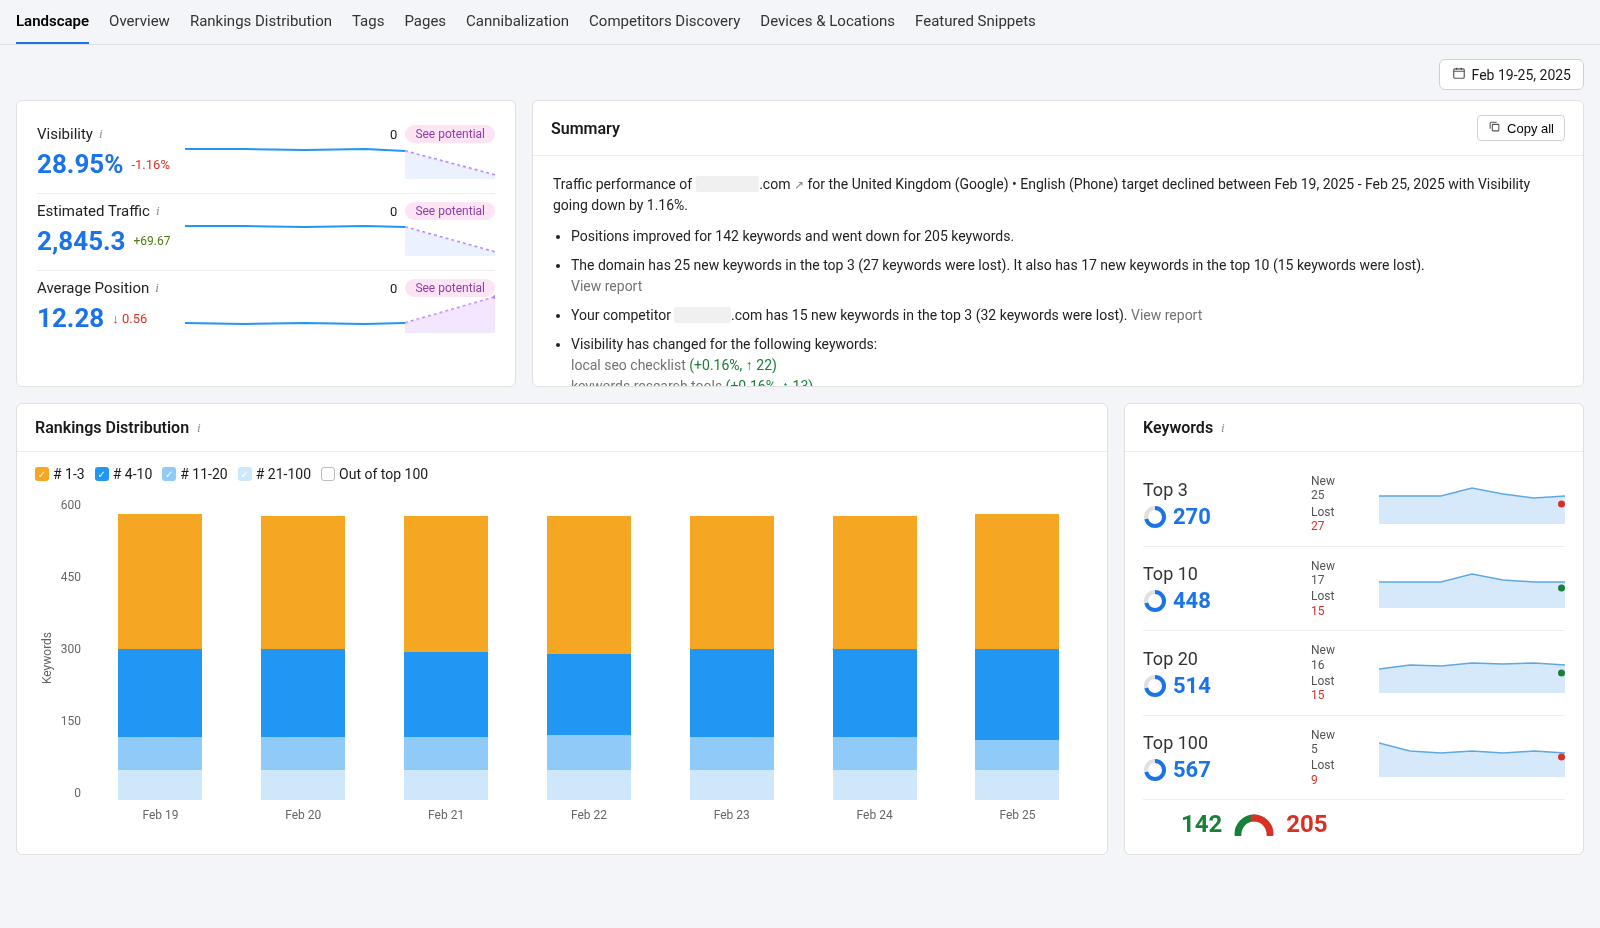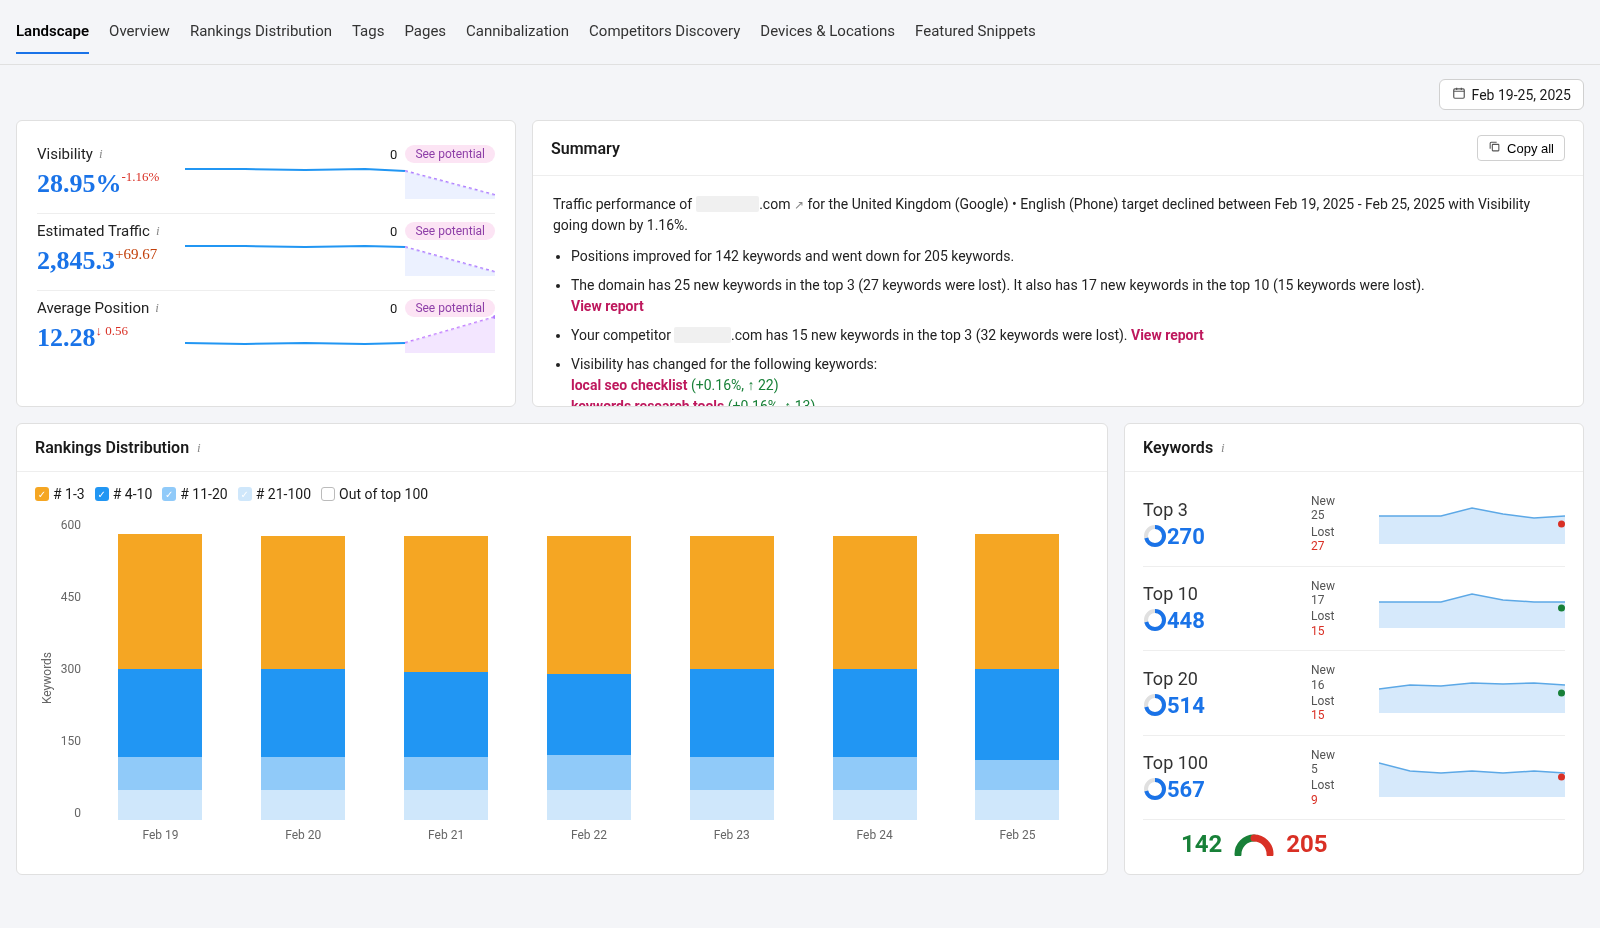--- a/index.html
+++ b/index.html
@@ -5,21 +5,21 @@
 * { box-sizing: border-box; margin: 0; padding: 0; }
 body {
   font-family: -apple-system, BlinkMacSystemFont, "Segoe UI", Roboto, sans-serif;
   background: #f4f5f8;
   color: #1a1a1a;
   font-size: 14px;
 }
 .tabs {
   display: flex;
   gap: 20px;
-  padding: 10px 16px;
+  padding: 0 16px;
   border-bottom: 1px solid #e0e0e0;
   background: #f4f5f8;
 }
 .tab {
   padding: 12px 0;
   font-size: 15px;
   color: #333;
   cursor: pointer;
   border-bottom: 2px solid transparent;
 }
@@ -92,30 +92,30 @@
 .badge {
   background: #fce4f4;
   color: #8e3fa8;
   padding: 2px 10px;
   border-radius: 12px;
   font-size: 12px;
   cursor: pointer;
 }
 .metric-value-row {
   display: flex;
-  align-items: flex-start;
-  font-family: Liberation Serif, serif;
+  align-items: center;
+  gap: 8px;
 }
 .metric-value {
   font-size: 26px;
   font-weight: 700;
   color: #1a73e8;
 }
 .delta-neg { color: #d93025; font-size: 13px; }
-.delta-pos { color: #c2410c; font-size: 15px; }
+.delta-pos { color: #4d7c0f; font-size: 12px; }
 .delta-neg::before { content: ""; }
 .arrow-down { color: #d93025; }
 .spark {
   position: absolute;
   right: 0;
   bottom: 14px;
   width: 310px;
   height: 40px;
 }
 .metric-row:last-child .spark { bottom: 4px; }
@@ -155,21 +155,21 @@
   color: transparent;
   border-radius: 2px;
   padding: 0 4px;
   user-select: none;
 }
 .ext-icon {
   display: inline-block;
   font-size: 12px;
   color: #888;
 }
-.link { color: #be185d; cursor: pointer; font-weight: bold; }
+.link { color: #737373; cursor: pointer; }
 .pos-change { color: #188038; }
 
 
 .grid2 {
   display: grid;
   grid-template-columns: 1fr 460px;
   gap: 16px;
   padding: 0 16px 16px;
 }
 .rank-card .card-head {
@@ -272,21 +272,21 @@
 .kw-row {
   border-bottom: 1px solid #eee;
   padding: 12px 0;
   display: grid;
   grid-template-columns: 160px 60px 1fr;
   align-items: center;
   gap: 8px;
 }
 .kw-row:last-of-type { border-bottom: none; }
 .kw-left .kw-title { font-size: 18px; color: #333; margin-bottom: 4px; }
-.kw-count-row { display: flex; align-items: flex-start; gap: 0; }
+.kw-count-row { display: flex; align-items: flex-end; gap: 6px; }
 .kw-donut { width: 24px; height: 24px; }
 .kw-count { font-size: 22px; font-weight: 700; color: #1a73e8; }
 .kw-nl { font-size: 12px; color: #555; line-height: 1.2; }
 .kw-nl .nl-label { color: #555; }
 .kw-nl .lost { color: #d93025; }
 .kw-spark { width: 100%; height: 40px; position: relative; }
 .kw-dot { position: absolute; right: 0; top: 50%; width: 7px; height: 7px; border-radius: 50%; transform: translateY(-50%); }
 .dot-red { background: #d93025; }
 .dot-green { background: #188038; }
 

